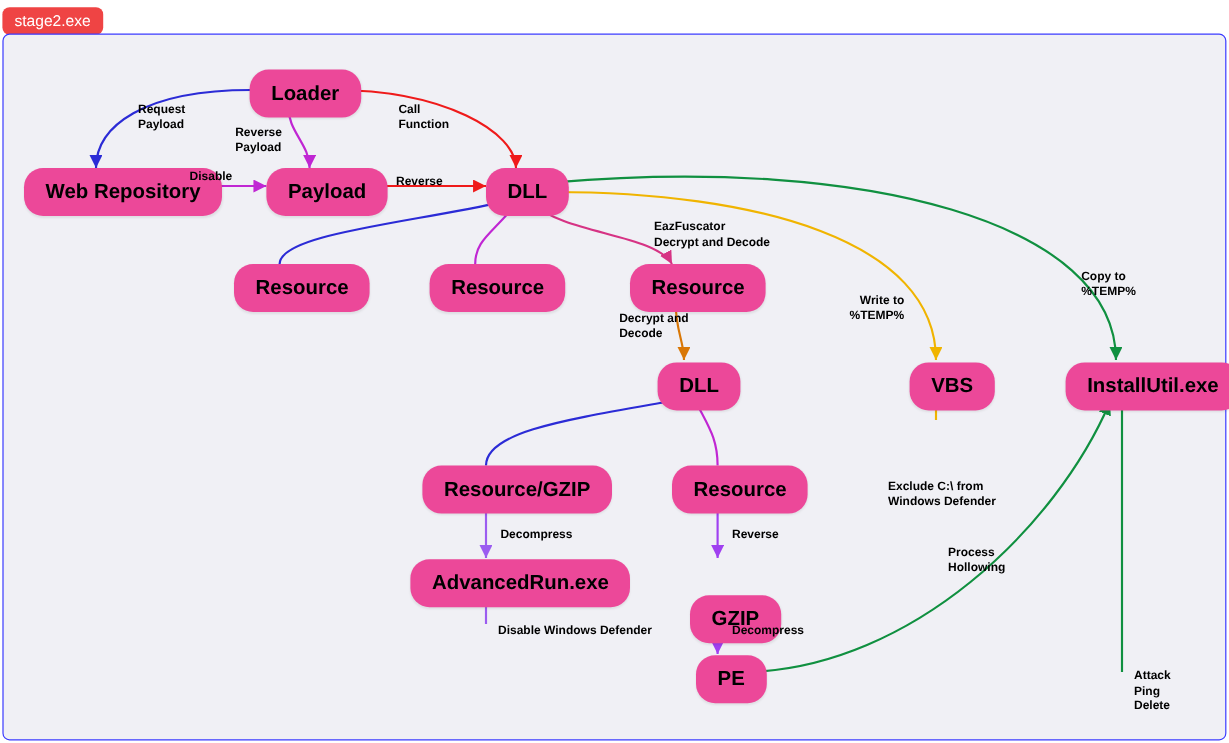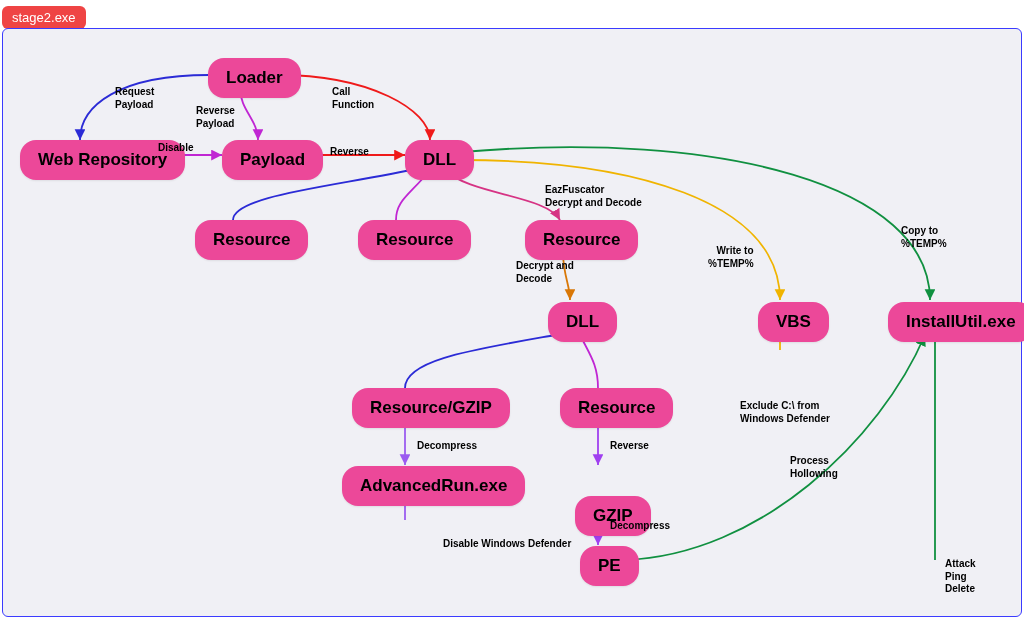--- a/index.html
+++ b/index.html
@@ -108,16 +108,16 @@
 <div class="lbl" style="left:332px;top:86px;">Call<br>Function</div>
 <div class="lbl" style="left:158px;top:142px;">Disable</div>
 <div class="lbl" style="left:330px;top:146px;">Reverse</div>
 <div class="lbl" style="left:545px;top:184px;">EazFuscator<br>Decrypt and Decode</div>
 <div class="lbl" style="left:708px;top:245px;text-align:right;">Write to<br>%TEMP%</div>
 <div class="lbl" style="left:901px;top:225px;">Copy to<br>%TEMP%</div>
 <div class="lbl" style="left:516px;top:260px;">Decrypt and<br>Decode</div>
 <div class="lbl" style="left:740px;top:352px;margin-top:48px;">Exclude C:\ from<br>Windows Defender</div>
 <div class="lbl" style="left:417px;top:440px;">Decompress</div>
 <div class="lbl" style="left:610px;top:440px;">Reverse</div>
-<div class="lbl" style="left:415px;top:538px;margin-left:28px;">Disable Windows Defender</div>
+<div class="lbl" style="left:415px;top:520px;">Disable Windows Defender</div>
 <div class="lbl" style="left:610px;top:520px;">Decompress</div>
 <div class="lbl" style="left:790px;top:455px;">Process<br>Hollowing</div>
 <div class="lbl" style="left:945px;top:558px;">Attack<br>Ping<br>Delete</div>
 
 </body></html>

